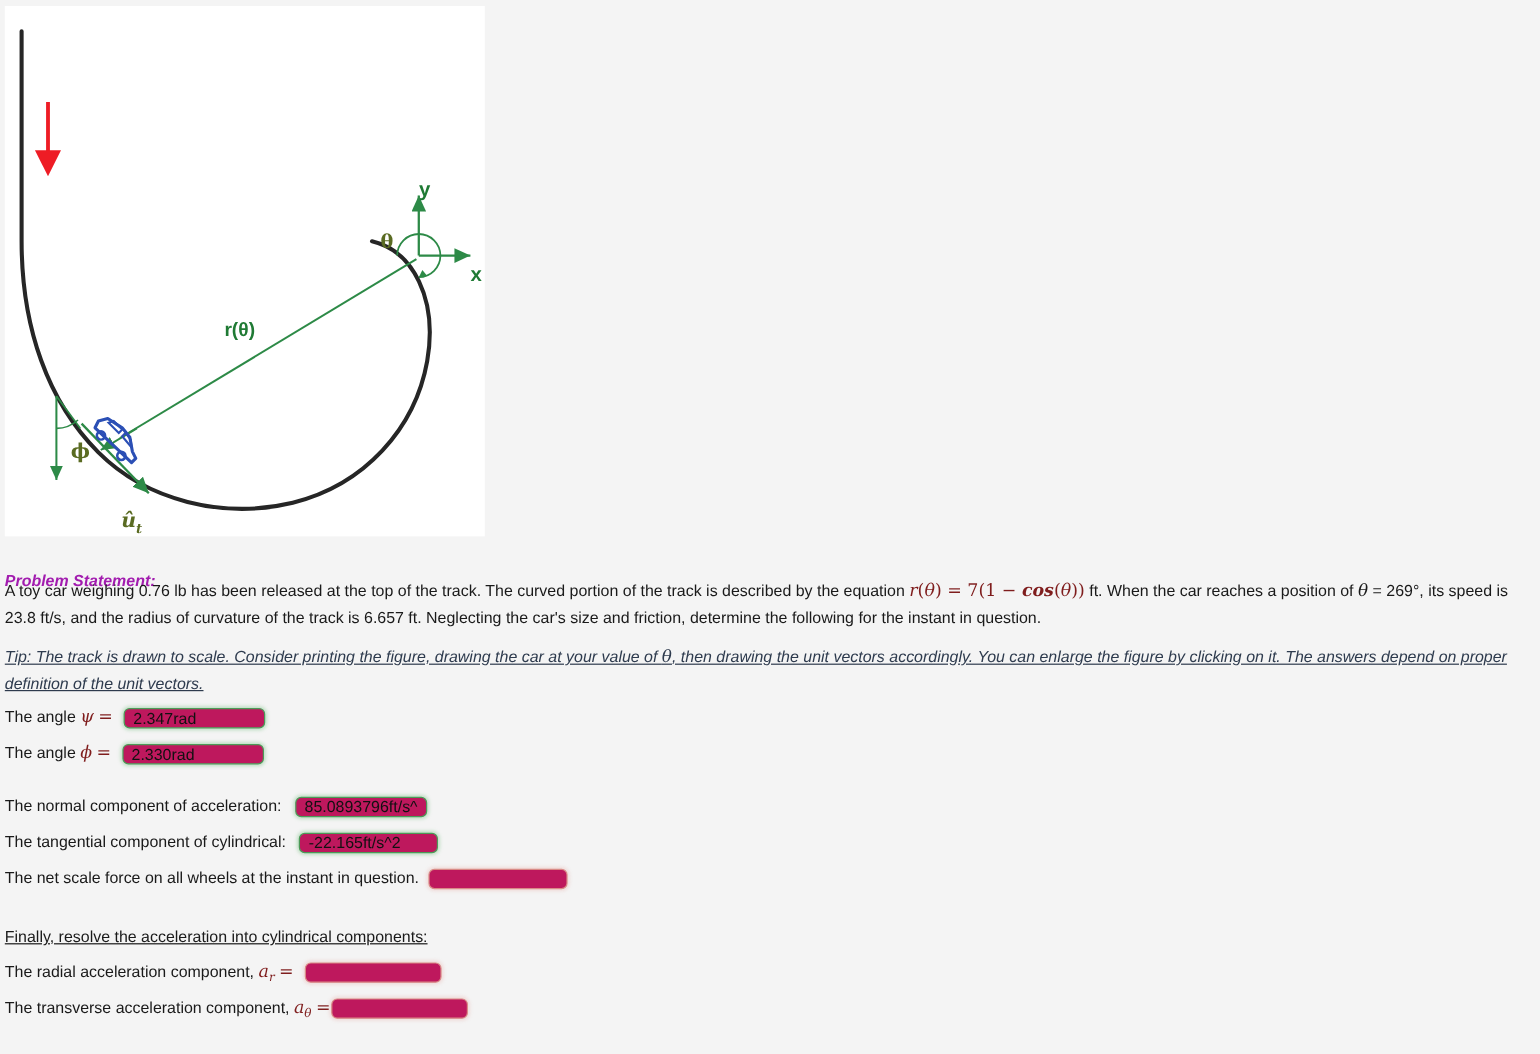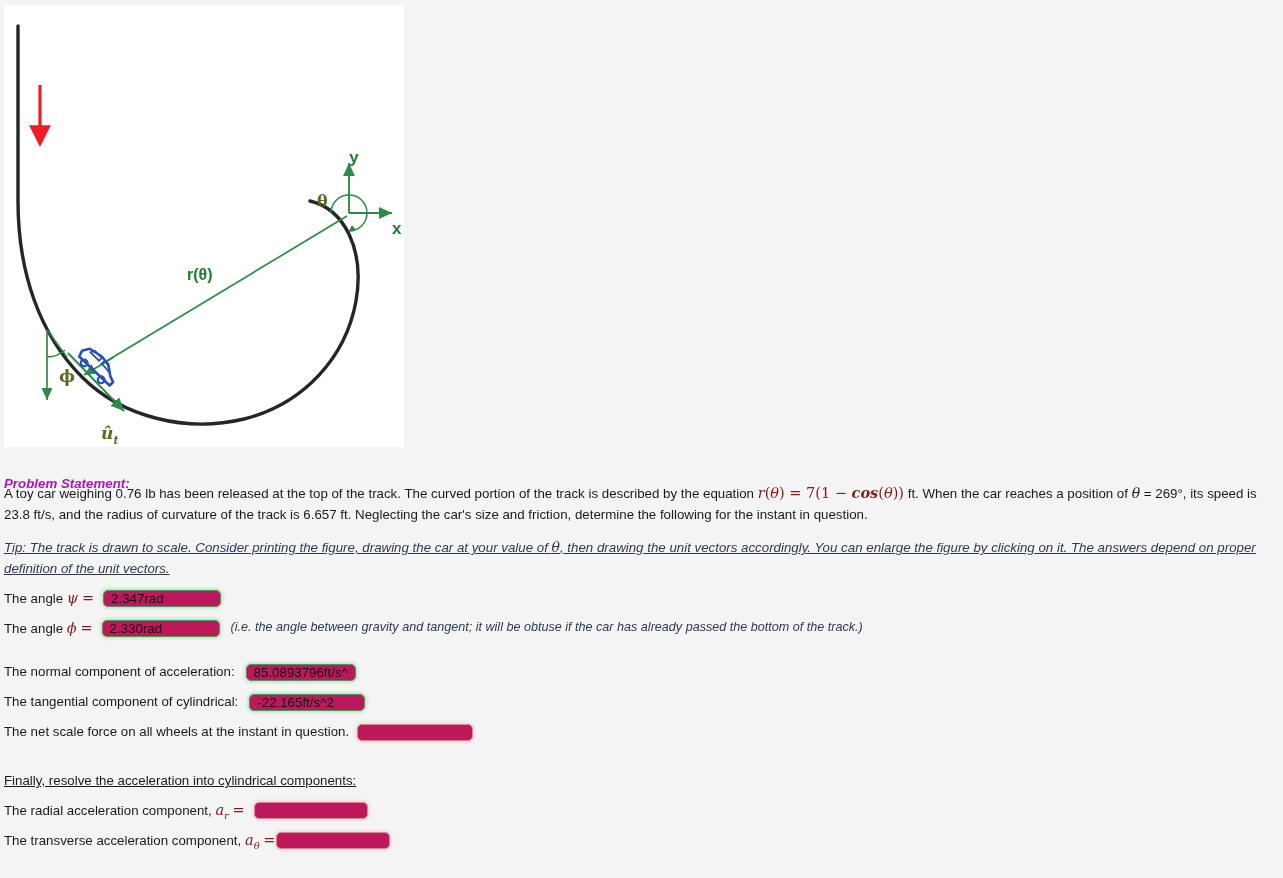--- a/index.html
+++ b/index.html
@@ -214,21 +214,20 @@
     </span>
     <input class="ans ok" type="text" value="2.347rad" style="">
   </div>
 
   <div class="row" id="row-phi">
     <span class="lbl"><span>The angle</span>
       <span class="m">ϕ</span>
       <span class="m">=</span>
     </span>
     <input class="ans ok" type="text" value="2.330rad" style="">
-    <span class="hint">(i.e. the angle between gravity and tangent; it will be obtuse if the car has already passed the bottom of the track.)</span>
   </div>
 
   <div class="row" id="row-an">
     <span class="lbl">The normal component of acceleration:</span>
     <input class="ans ok" type="text" value="85.0893796ft/s^2" style="">
   </div>
 
   <div class="row" id="row-at">
     <span class="lbl">The tangential component of cylindrical:</span>
     <input class="ans ok" type="text" value="-22.165ft/s^2" style="">

